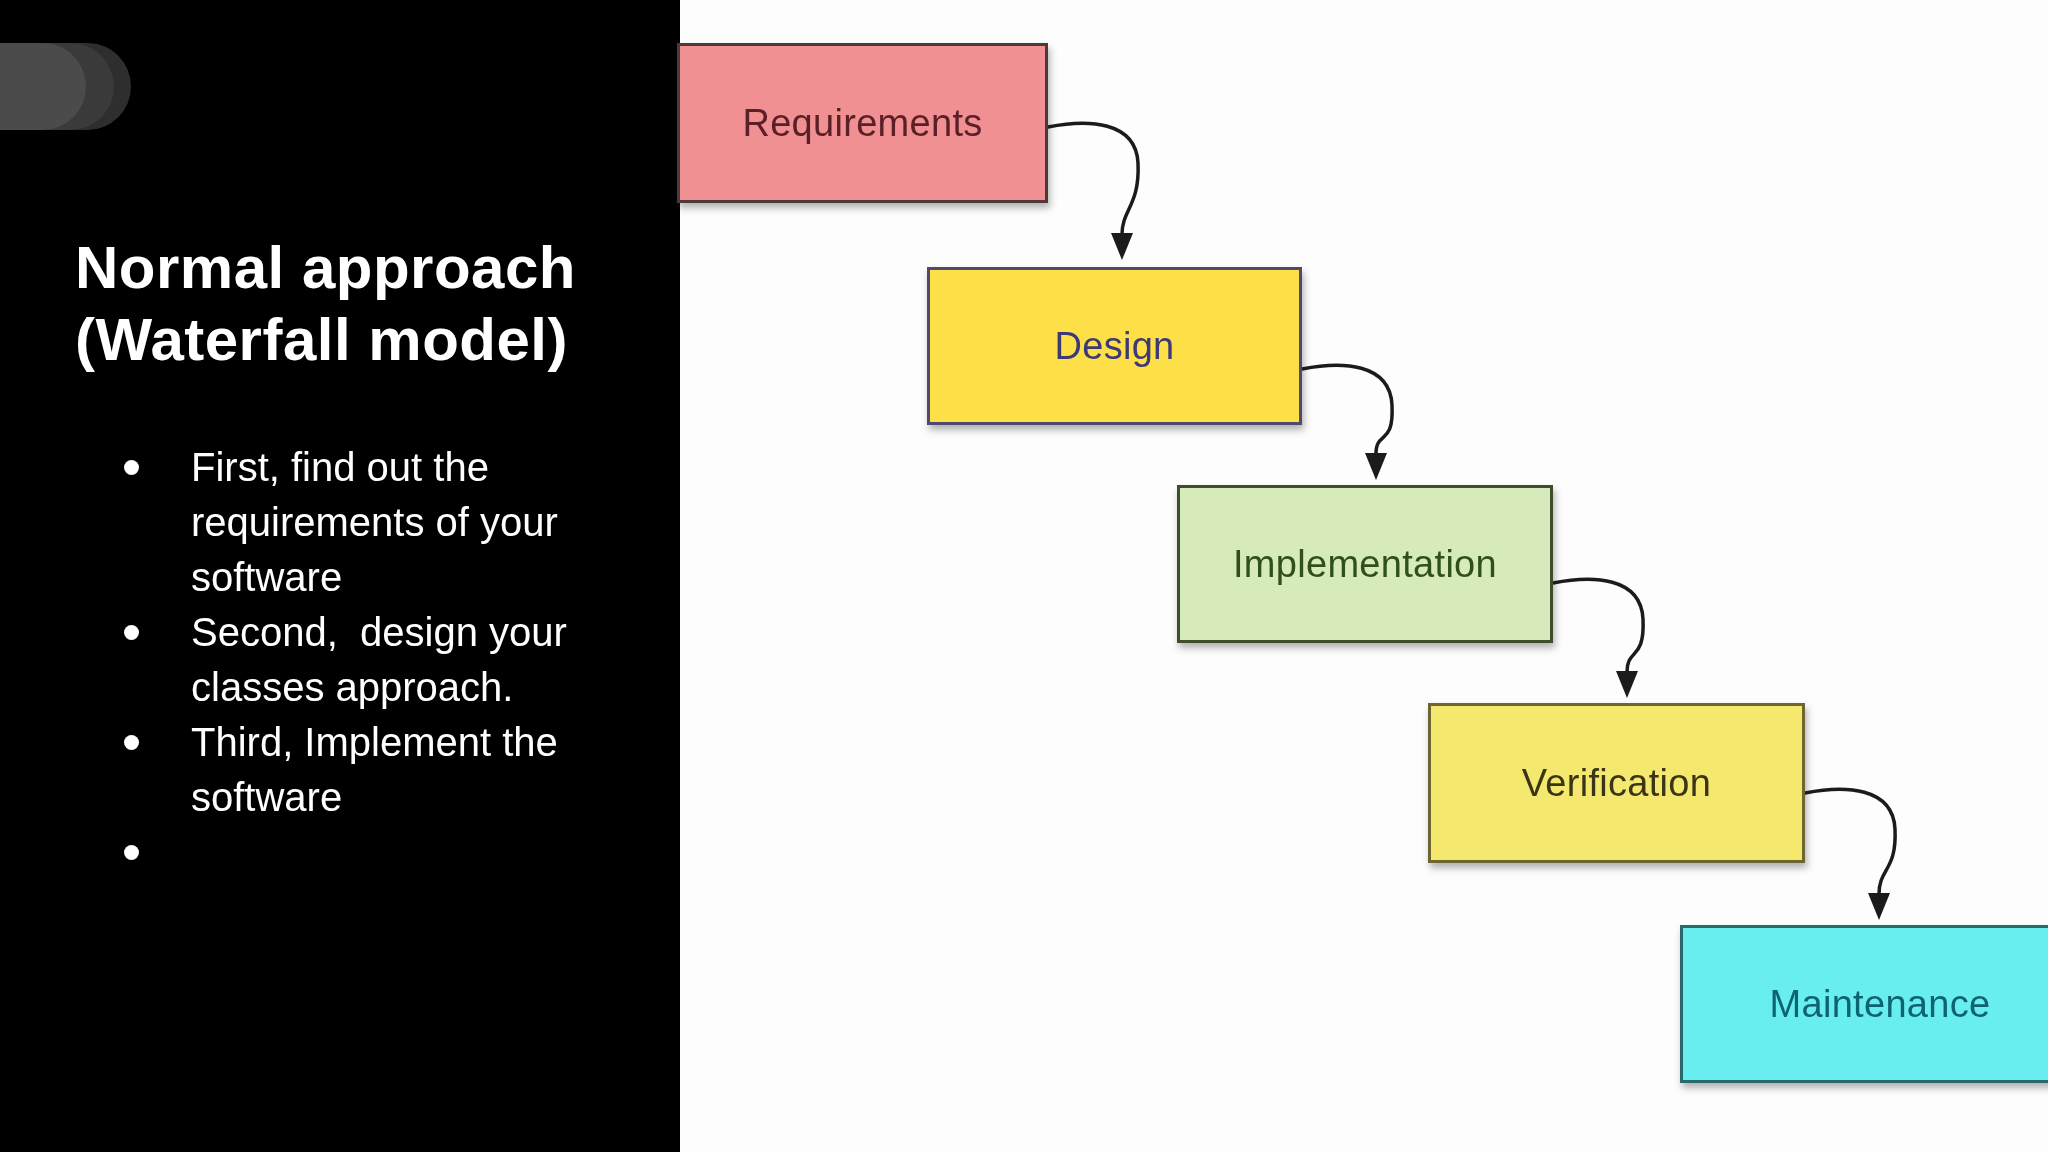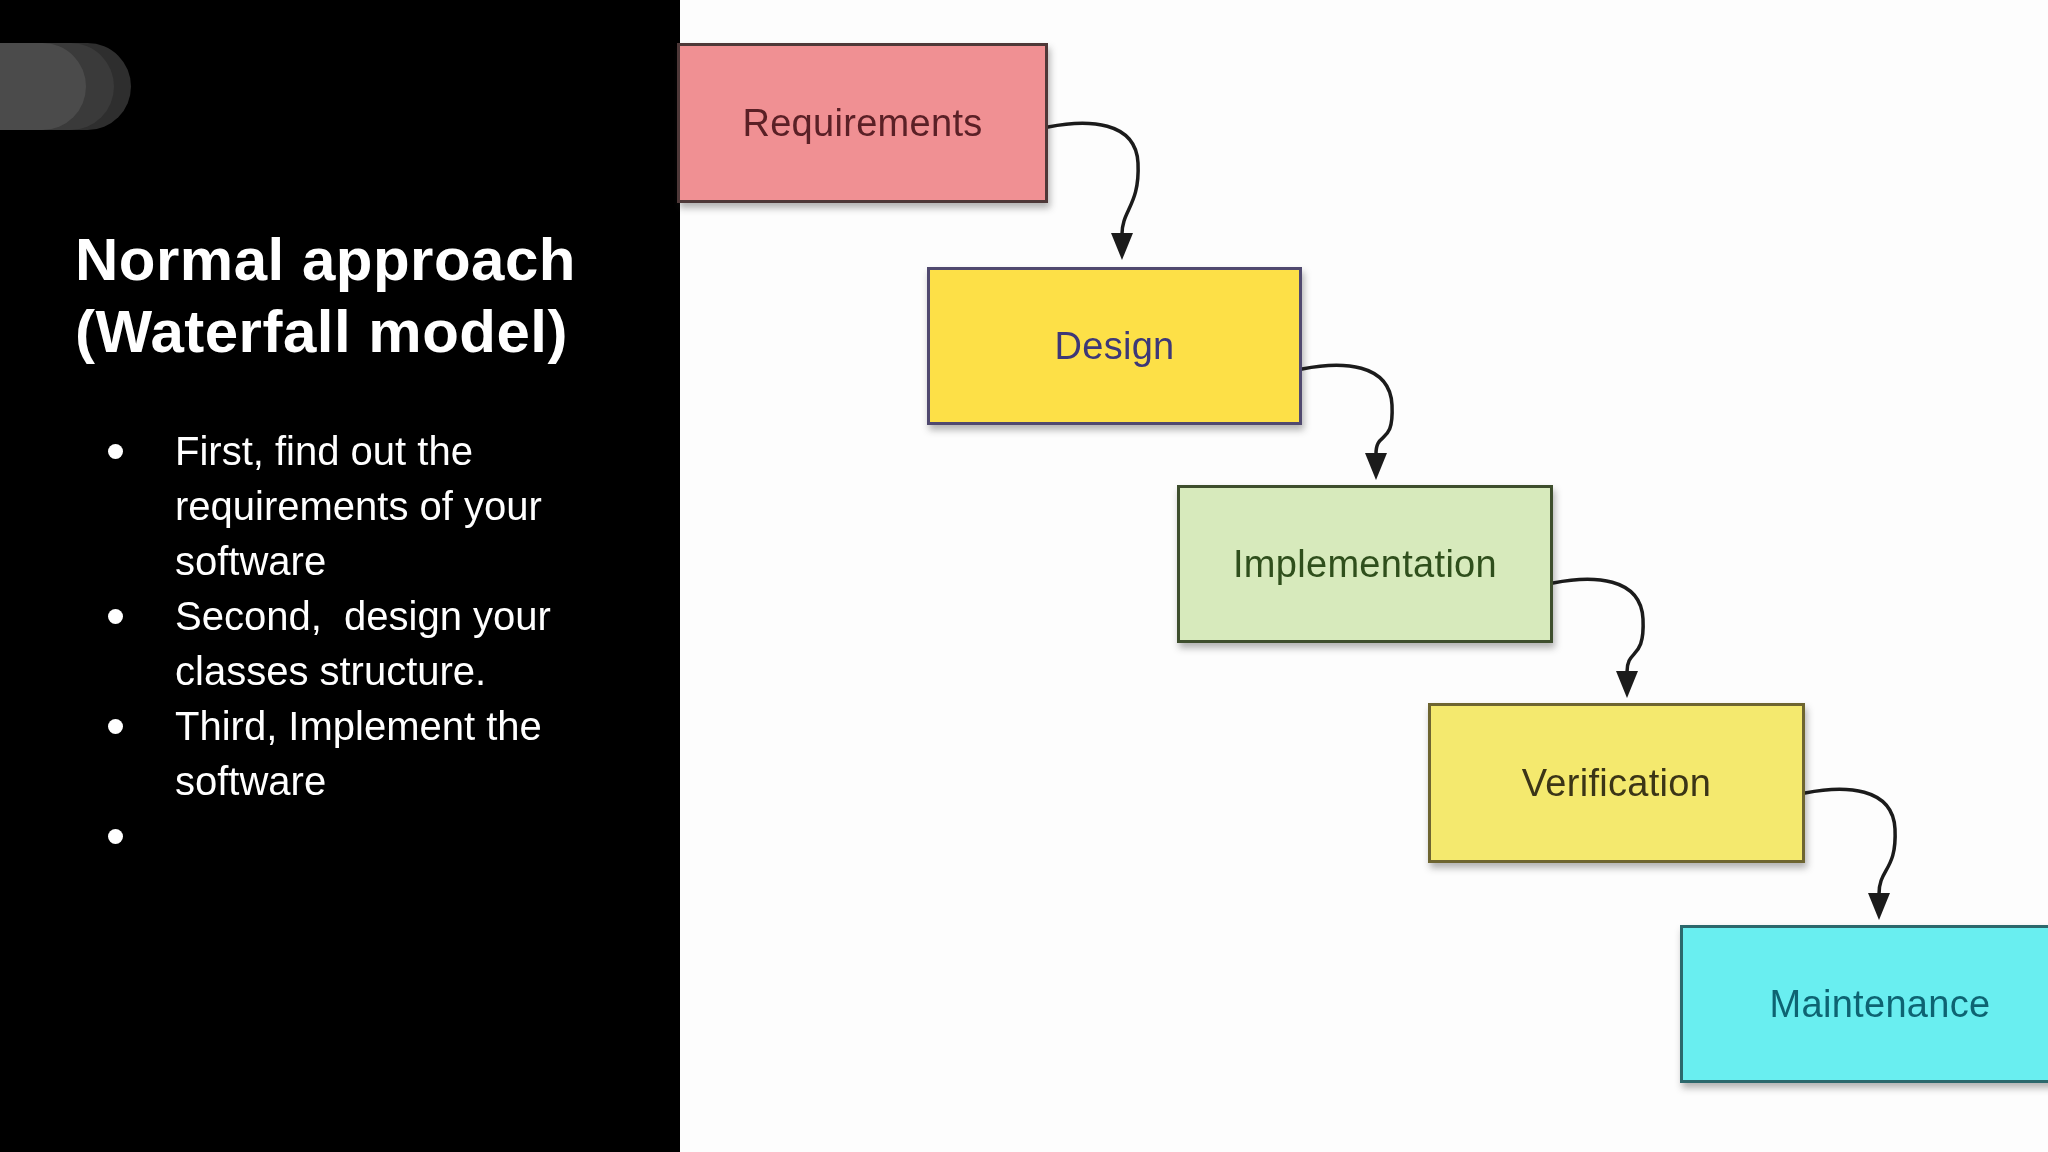--- a/index.html
+++ b/index.html
@@ -17,29 +17,29 @@
     width: 680px; height: 1152px;
     background: #000000;
   }
   .pills { position: absolute; top: 43px; left: 0; width: 140px; height: 87px; }
   .pill { position: absolute; top: 0; left: 0; height: 87px; border-radius: 0 44px 44px 0; }
   .pill-back  { width: 131px; background: #2e2e2e; }
   .pill-mid   { width: 114px; background: #3a3a3a; }
   .pill-front { width: 86px;  background: #4b4b4b; }
 
   .title {
-    position: absolute; top: 224px; left: 75px;
+    position: absolute; top: 232px; left: 75px;
     margin: 0; width: 560px;
     font-size: 60px; line-height: 72px; font-weight: bold;
     letter-spacing: 0.5px;
     white-space: pre-wrap;
   }
 
   .bullets {
-    position: absolute; top: 424px; left: 0; margin: 0; padding: 0;
+    position: absolute; top: 424px; left: 0; margin: 16px; padding: 0;
     list-style: none; width: 640px;
   }
   .bullets li {
     position: relative; margin: 0; padding: 0 0 0 175px;
     font-size: 40px; line-height: 55px;
   }
   .bullets li .dot {
     position: absolute; left: 108px; top: 20px;
     width: 15px; height: 15px; border-radius: 50%;
     background: #ffffff;
@@ -85,21 +85,21 @@
     <ul class="bullets">
       <li>
         <span class="dot"></span>
         <span class="txt">First, find out the
 requirements of your
 software</span>
       </li>
       <li>
         <span class="dot"></span>
         <span class="txt">Second,  design your
-classes structure.</span>
+classes approach.</span>
       </li>
       <li>
         <span class="dot"></span>
         <span class="txt">Third, Implement the
 software</span>
       </li>
       <li>
         <span class="dot"></span>
       </li>
     </ul>

